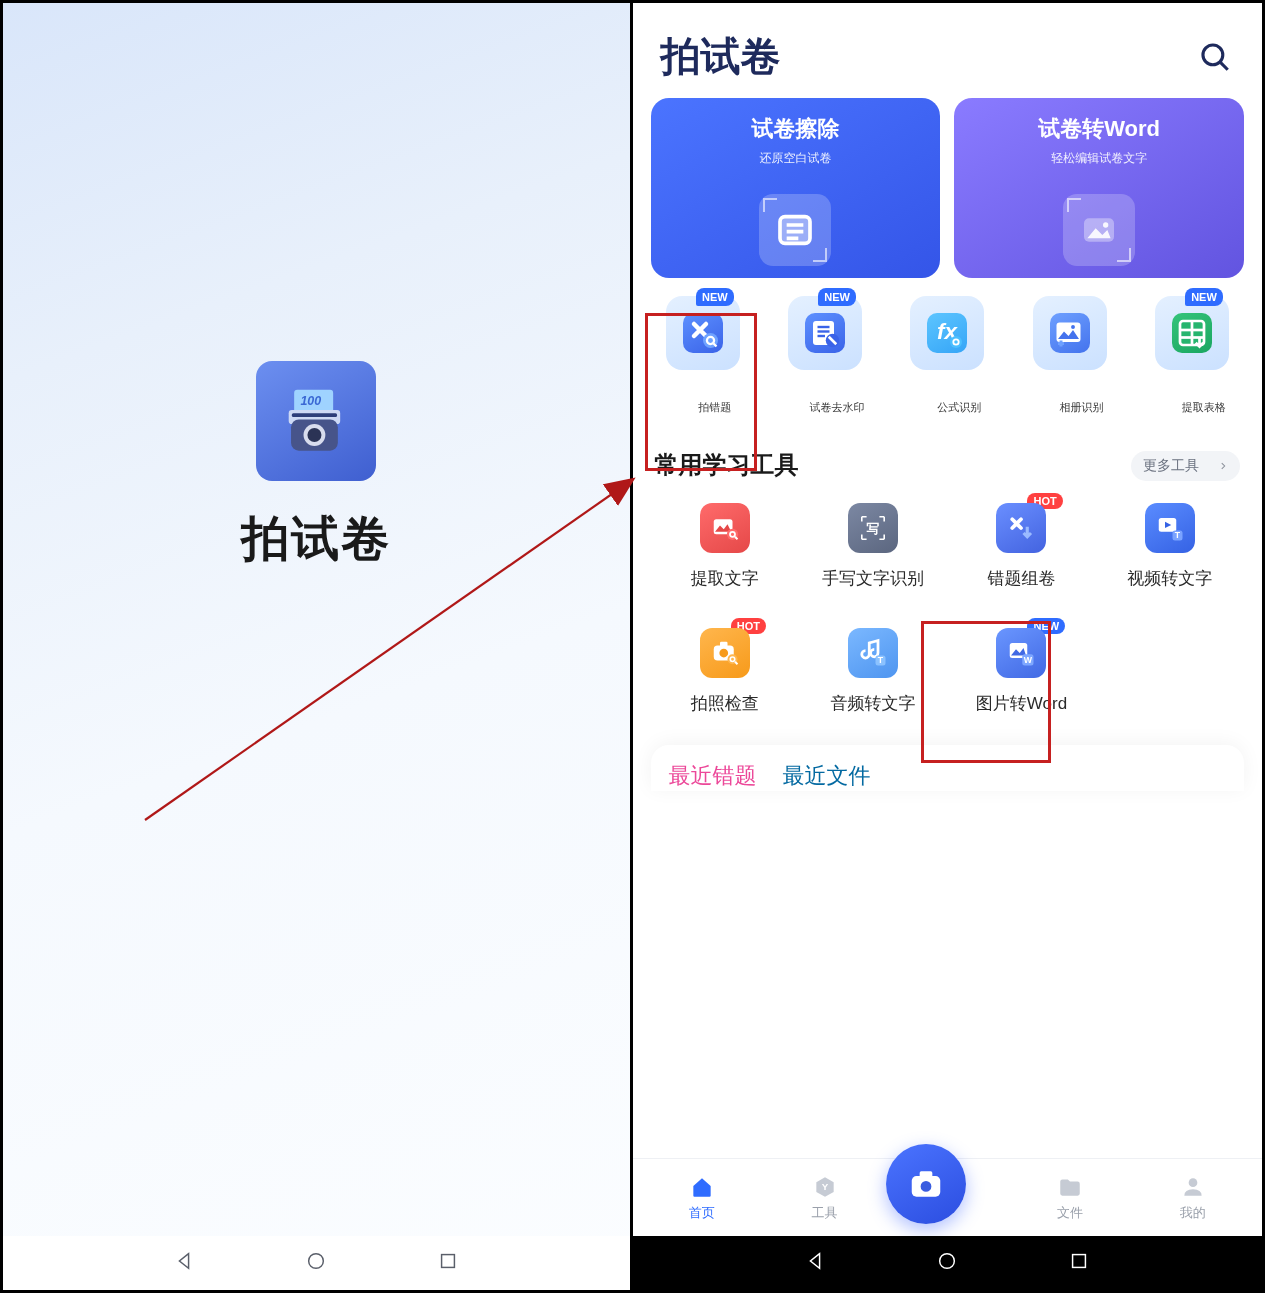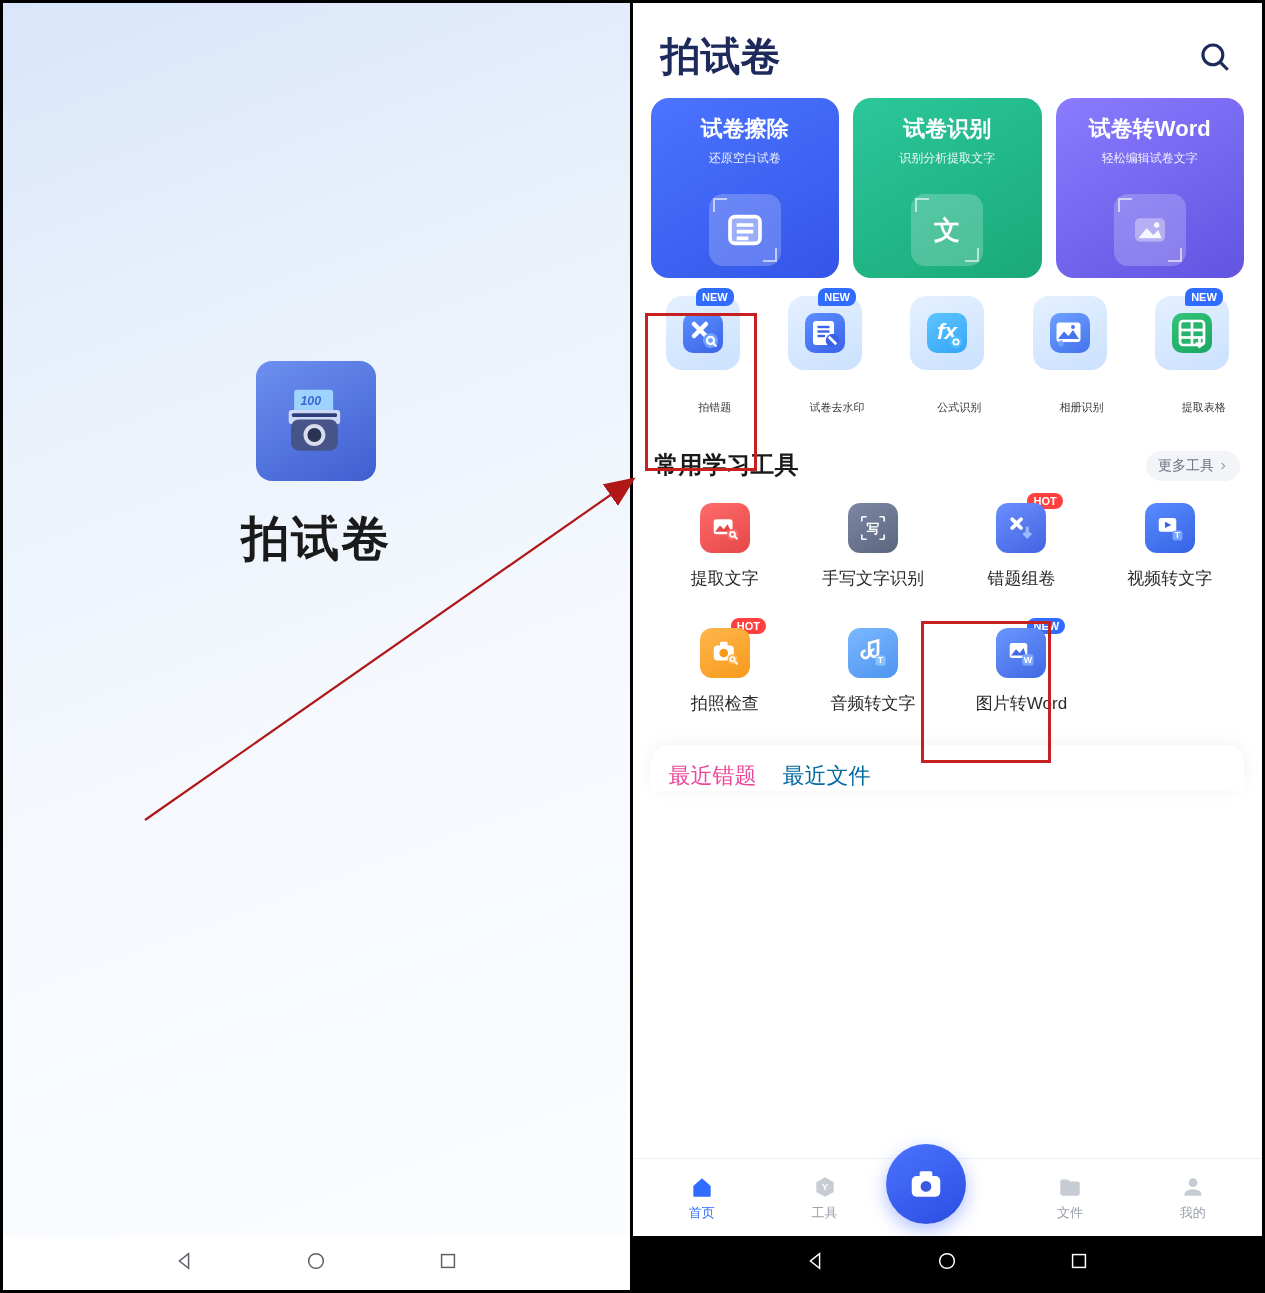--- a/index.html
+++ b/index.html
@@ -138,21 +138,21 @@
   .badge-new { background: #2f6cff; }
   
   .sec-header {
     display: flex; justify-content: space-between; align-items: flex-end;
     padding: 34px 22px 4px 22px;
   }
   .sec-title { font-size: 24px; font-weight: 800; color: #1a1a1a; }
   .more-btn {
     font-size: 14px; color: #6b7280;
     background: #f2f4f7; padding: 6px 12px; border-radius: 18px;
-    display: inline-flex; align-items: center; gap: 4px;
+    display: inline-flex; align-items: center; gap: 19px;
   }
   
   .learn-grid {
     padding: 18px 18px 0; display: grid;
     grid-template-columns: repeat(4, 1fr);
     row-gap: 38px;
   }
   .learn-item { text-align: center; position: relative; }
   .learn-icon {
     width: 50px; height: 50px; border-radius: 12px;
@@ -264,29 +264,20 @@
     <div class="feature-row">
       <div class="feature-card fc-blue">
         <div class="fc-title">试卷擦除</div>
         <div class="fc-sub">还原空白试卷</div>
         <div class="fc-iconwrap">
           <svg viewBox="0 0 24 24" fill="none" stroke="currentColor" stroke-width="2.2">
               <rect x="3" y="4" width="18" height="16" rx="3" fill="rgba(255,255,255,0.35)"></rect>
               <line x1="7" y1="9" x2="17" y2="9"></line>
               <line x1="7" y1="13" x2="17" y2="13"></line>
               <line x1="7" y1="17" x2="14" y2="17"></line>
-            </svg>
-        </div>
-      </div>
-      <div class="feature-card fc-green">
-        <div class="fc-title">试卷识别</div>
-        <div class="fc-sub">识别分析提取文字</div>
-        <div class="fc-iconwrap">
-          <svg viewBox="0 0 40 40">
-              <text x="20" y="29" text-anchor="middle" font-size="26" font-weight="800" fill="#fff">文</text>
             </svg>
         </div>
       </div>
       <div class="feature-card fc-purple">
         <div class="fc-title">试卷转Word</div>
         <div class="fc-sub">轻松编辑试卷文字</div>
         <div class="fc-iconwrap">
           <svg viewBox="0 0 24 24" fill="rgba(255,255,255,0.9)">
               <rect x="3" y="5" width="18" height="14" rx="3" fill="rgba(255,255,255,0.35)"></rect>
               <path d="M5 17 L10 11 L14 15 L17 12 L19 17 Z"></path>

